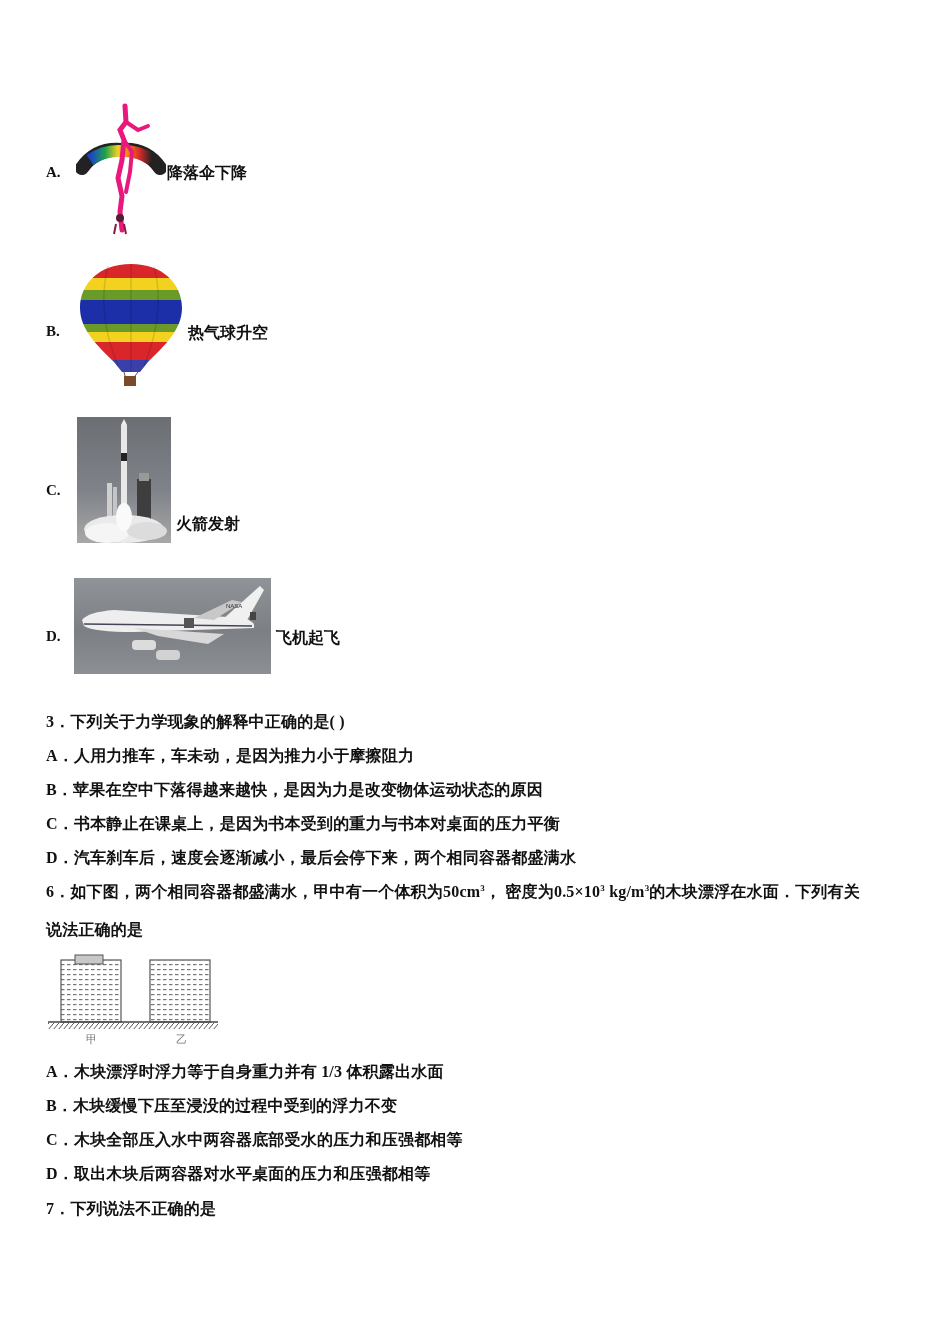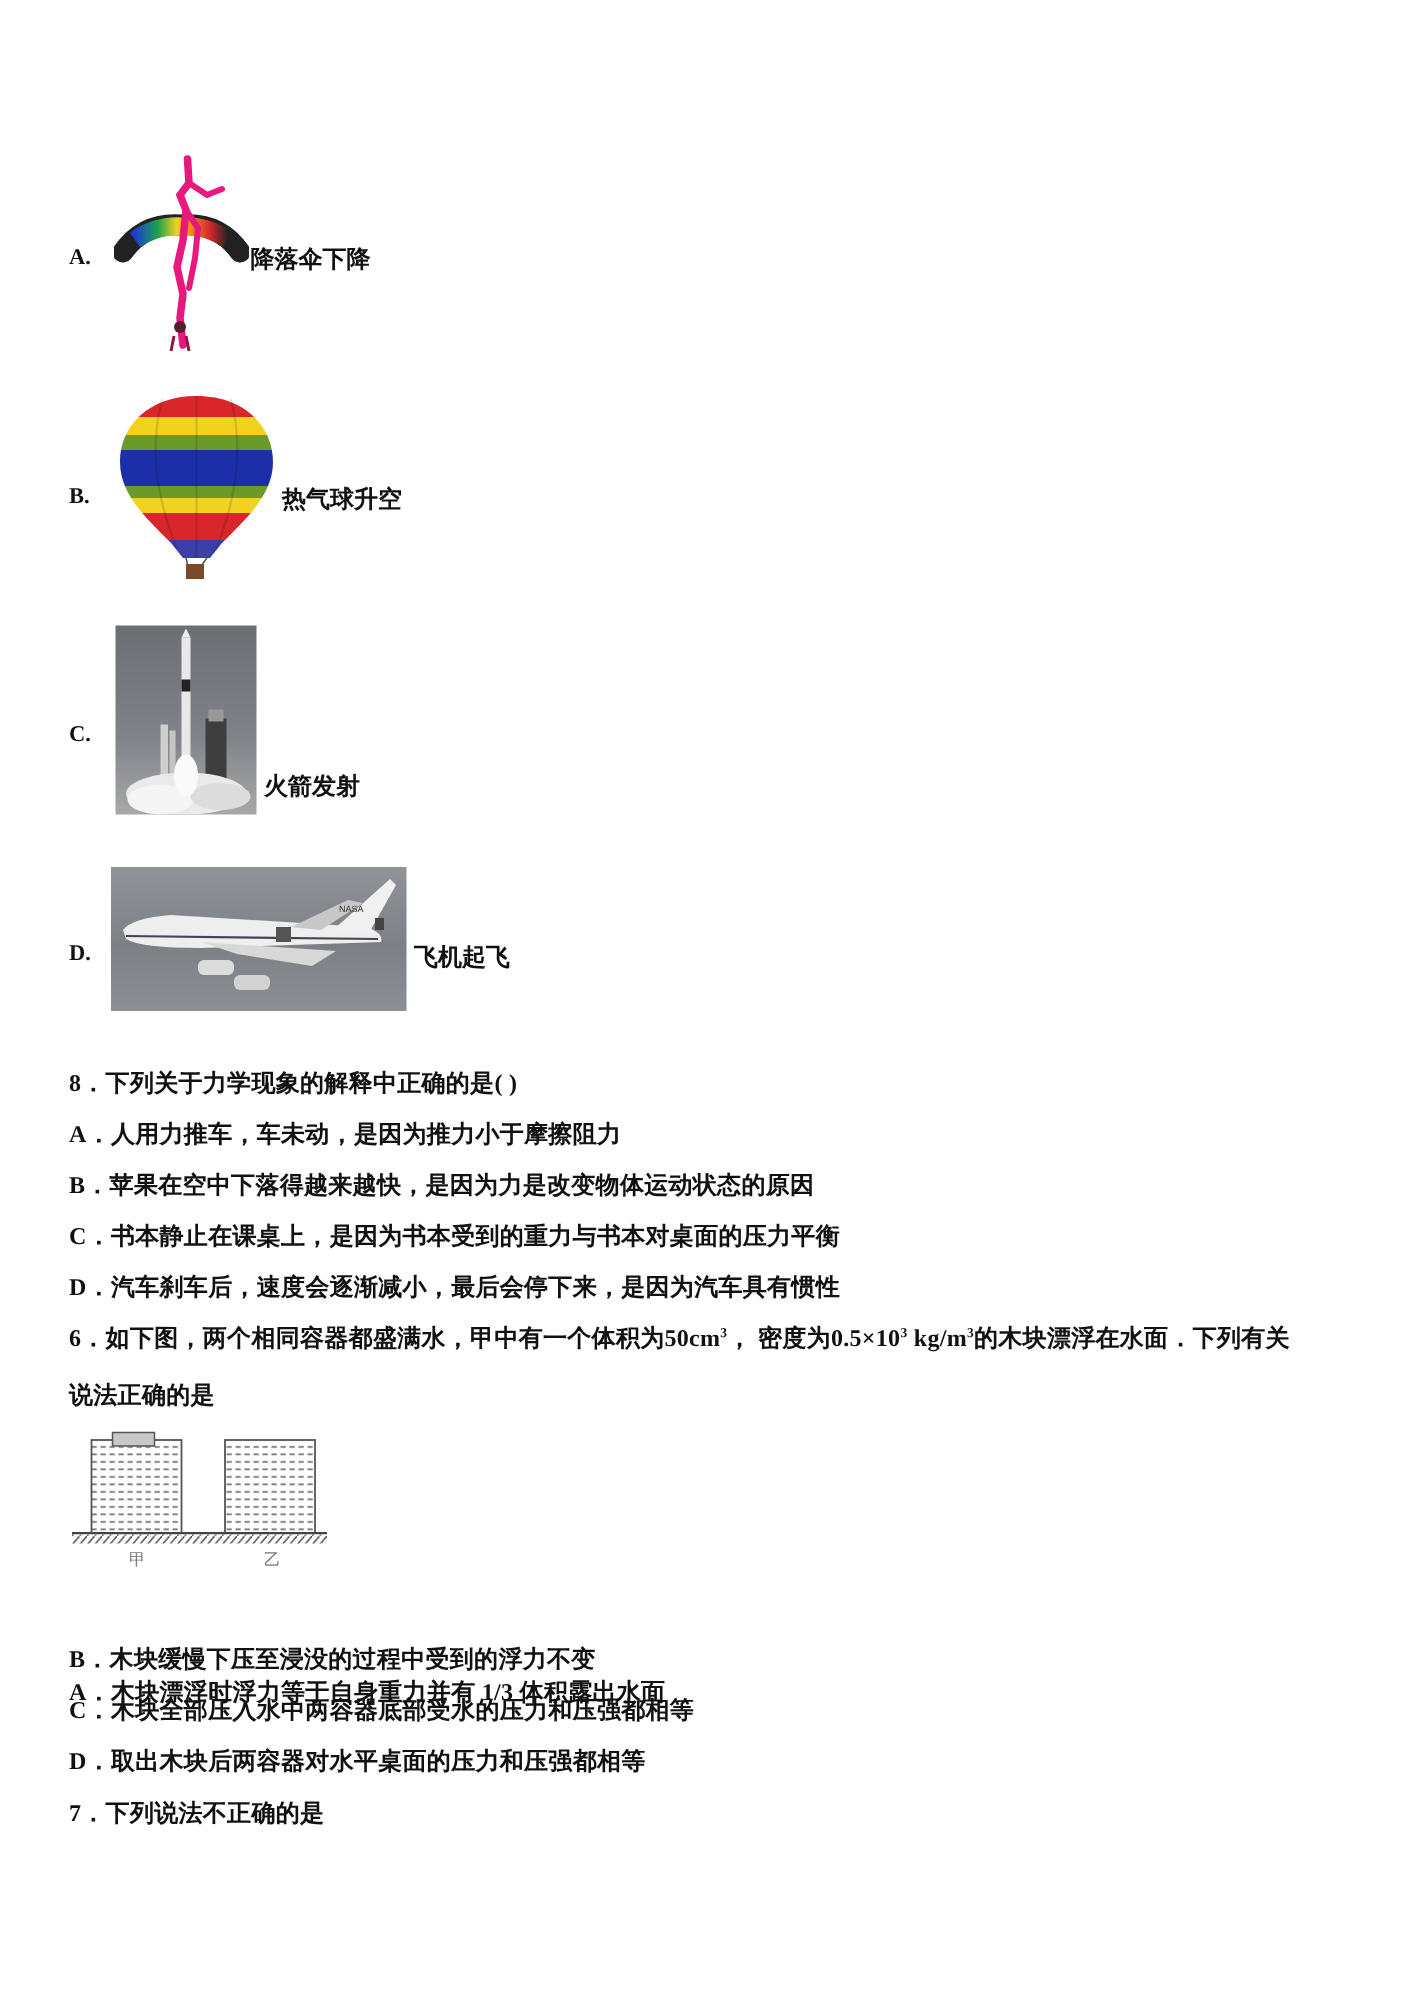--- a/index.html
+++ b/index.html
@@ -106,34 +106,34 @@
     <rect x="58" y="62" width="24" height="10" rx="4" fill="#dcdcdc"></rect>
     <rect x="82" y="72" width="24" height="10" rx="4" fill="#d2d2d2"></rect>
 
     <rect x="110" y="40" width="10" height="10" fill="#555"></rect>
     <text x="152" y="30" font-size="6" fill="#333" font-family="Liberation Sans, sans-serif">NASA</text>
   </svg>
 </div>
 <div class="abs cap" style="left:276px;top:628px;">飞机起飞</div>
 
 <div class="abs line" style="left:46px;top:712px;font-weight:normal;">
-  <span style="font-weight:bold;">8．下列关于力学现象的解释中正确的是( )</span>
+  <span style="font-weight:bold;">3．下列关于力学现象的解释中正确的是( )</span>
 </div>
 
 <div class="abs line" style="left:46px;top:746px;">
   <span>A．</span><span>人用力推车，车未动，是因为推力小于摩擦阻力</span>
 </div>
 <div class="abs line" style="left:46px;top:780px;">
   <span>B．</span><span>苹果在空中下落得越来越快，是因为力是改变物体运动状态的原因</span>
 </div>
 <div class="abs line" style="left:46px;top:814px;">
   <span>C．</span><span>书本静止在课桌上，是因为书本受到的重力与书本对桌面的压力平衡</span>
 </div>
 <div class="abs line" style="left:46px;top:848px;">
-  <span>D．</span><span>汽车刹车后，速度会逐渐减小，最后会停下来，是因为汽车具有惯性</span>
+  <span>D．</span><span>汽车刹车后，速度会逐渐减小，最后会停下来，两个相同容器都盛满水</span>
 </div>
 
 <div class="abs line" style="left:46px;top:882px;">
   <span>6．如下图，两个相同容器都盛满水，甲中有一个体积为</span><span>50cm</span><sup>3</sup><span>，  密度为</span><span>0.5×10</span><sup>3</sup><span> kg/m</span><sup>3</sup><span>的木块漂浮在水面．下列有关</span>
 </div>
 <div class="abs line" style="left:46px;top:920px;">说法正确的是</div>
 
 <div class="abs" style="left:48px;top:952px;width:172px;height:96px;">
   <svg width="172" height="96" viewBox="0 0 172 96">
     <defs>
@@ -150,21 +150,21 @@
 
     <rect x="102" y="8" width="60" height="62" fill="url(#water)" stroke="#555" stroke-width="1.2"></rect>
 
     <line x1="0" y1="70" x2="170" y2="70" stroke="#444" stroke-width="1.5"></line>
     <rect x="0" y="71" width="170" height="6" fill="url(#hatch)"></rect>
   </svg>
   <div class="abs" style="left:38px;top:80px;font-size:11px;color:#777;font-family:'DejaVu Sans',sans-serif;">甲</div>
   <div class="abs" style="left:128px;top:80px;font-size:11px;color:#777;font-family:'DejaVu Sans',sans-serif;">乙</div>
 </div>
 
-<div class="abs line" style="left:46px;top:1118px;">
+<div class="abs line" style="left:46px;top:1062px;">
   <span>A．</span><span>木块漂浮时浮力等于自身重力并有 1/3 体积露出水面</span>
 </div>
 <div class="abs line" style="left:46px;top:1096px;">
   <span>B．</span><span>木块缓慢下压至浸没的过程中受到的浮力不变</span>
 </div>
 <div class="abs line" style="left:46px;top:1130px;">
   <span>C．</span><span>木块全部压入水中两容器底部受水的压力和压强都相等</span>
 </div>
 <div class="abs line" style="left:46px;top:1164px;">
   <span>D．</span><span>取出木块后两容器对水平桌面的压力和压强都相等</span>

